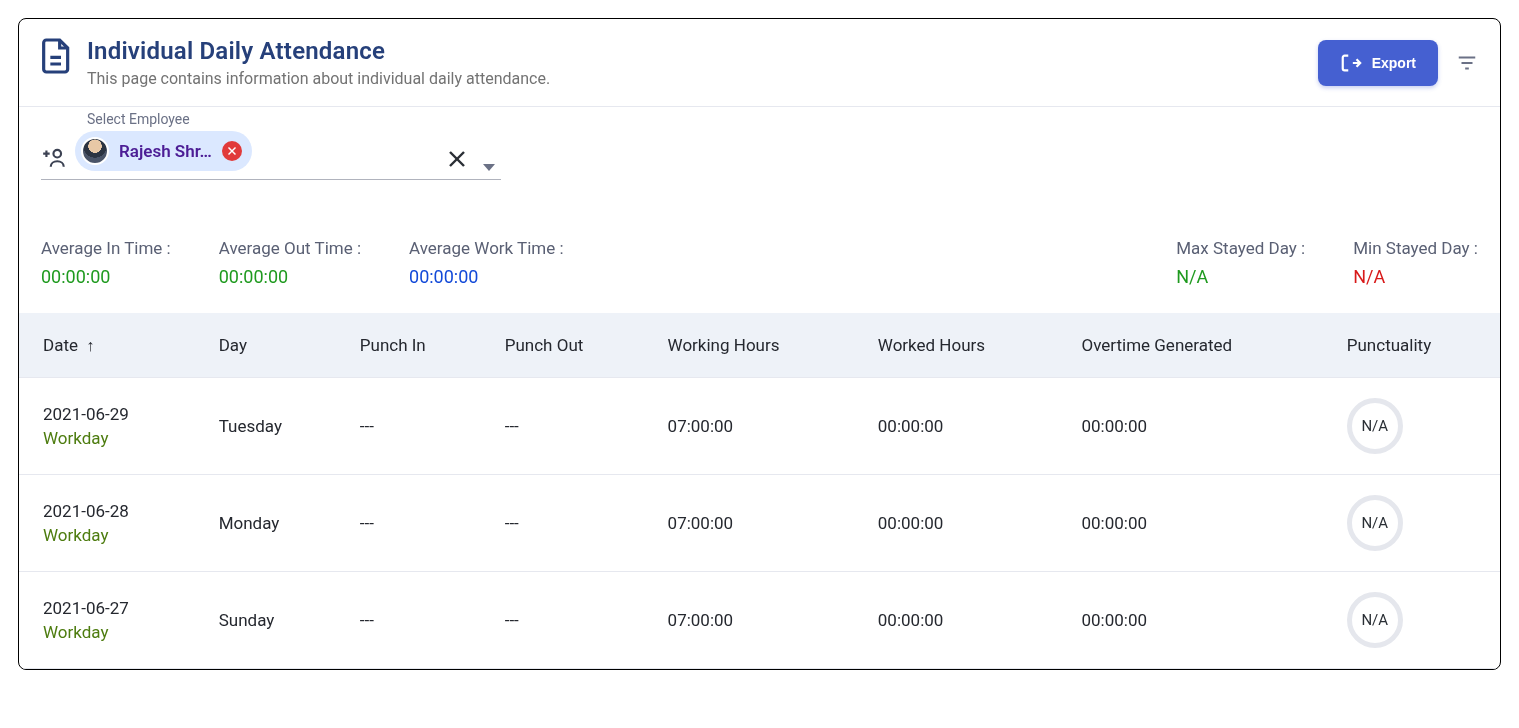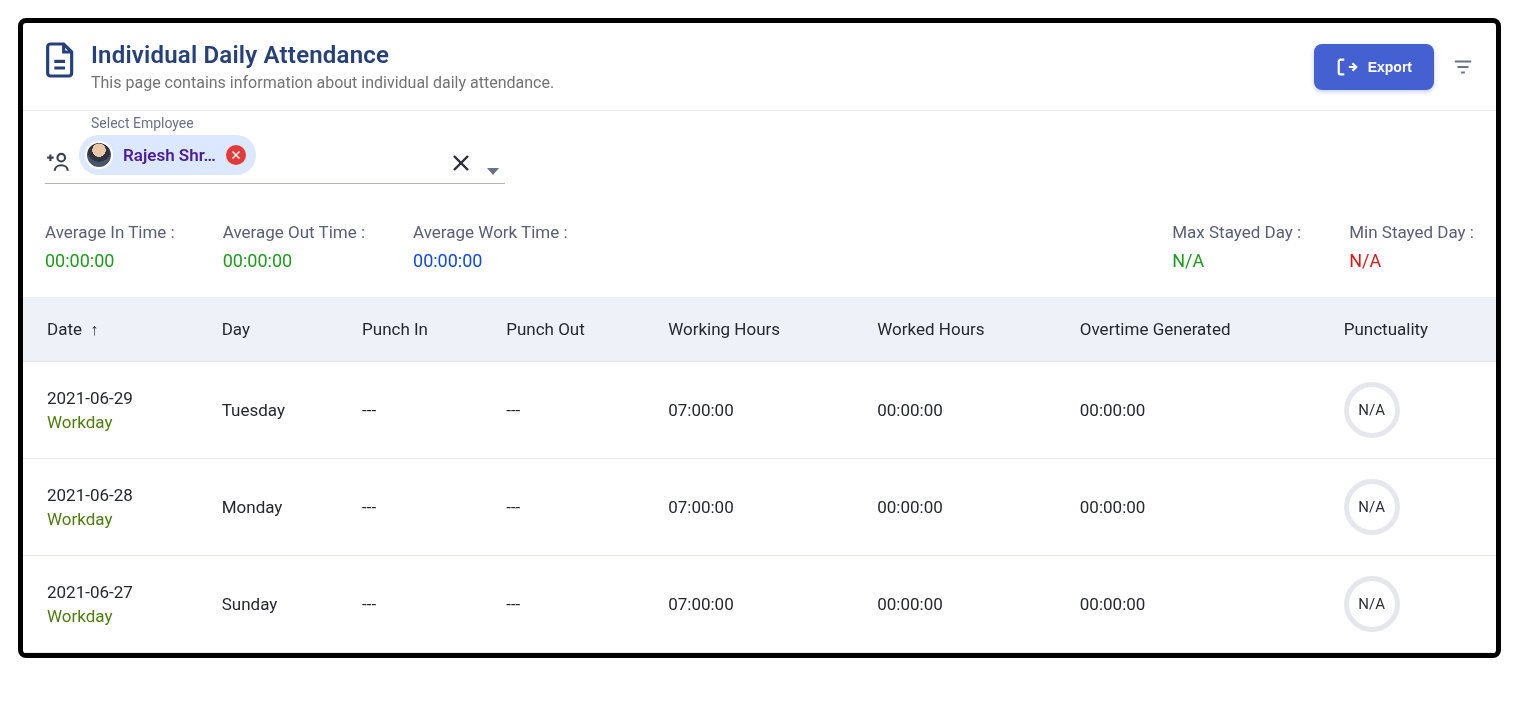--- a/index.html
+++ b/index.html
@@ -3,21 +3,21 @@
 <meta charset="utf-8">
 <style>
   * { box-sizing: border-box; margin: 0; padding: 0; }
   body {
     font-family: -apple-system, BlinkMacSystemFont, "Segoe UI", Roboto, "Helvetica Neue", Arial, sans-serif;
     background: #ffffff;
     color: #2a2f45;
     padding: 18px;
   }
   .card {
-    border: 5px solid #000000;
+    border: 1px solid #000000;
     border-radius: 8px;
     overflow: hidden;
   }
   .card-header {
     display: flex;
     align-items: center;
     padding: 18px 22px;
     border-bottom: 1px solid #e6e8ef;
   }
   .hdr-left {
@@ -141,21 +141,21 @@
     margin: 0 6px;
     cursor: pointer;
   }
 
   .stats-row {
     display: flex;
     gap: 48px;
     padding: 10px 0 26px;
     font-size: 17px;
   }
-  .stat { display: flex; flex-direction: column; gap: 8px; }
+  .stat { display: flex; flex-direction: column; gap: 8px; margin-top: 20px; }
   .stat-label { color: #5a6074; }
   .stat-value { font-size: 18px; }
   .green { color: #1f9a1f; }
   .blue  { color: #1249d8; }
   .red   { color: #d81a1a; }
 
   .table {
     width: 100%;
     border-collapse: collapse;
     margin-left: -22px; margin-right: -22px;

